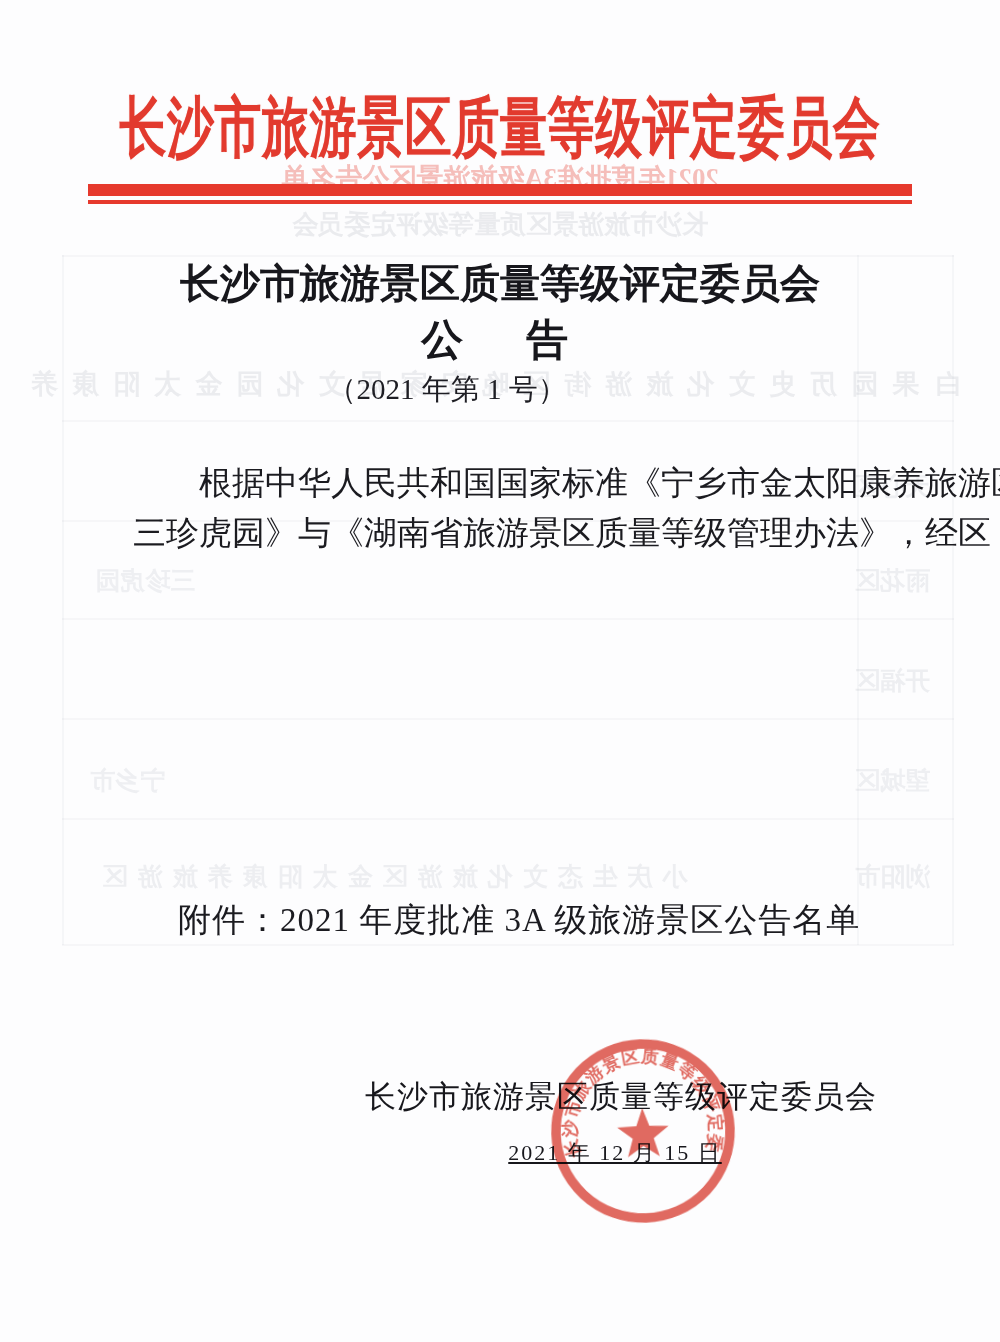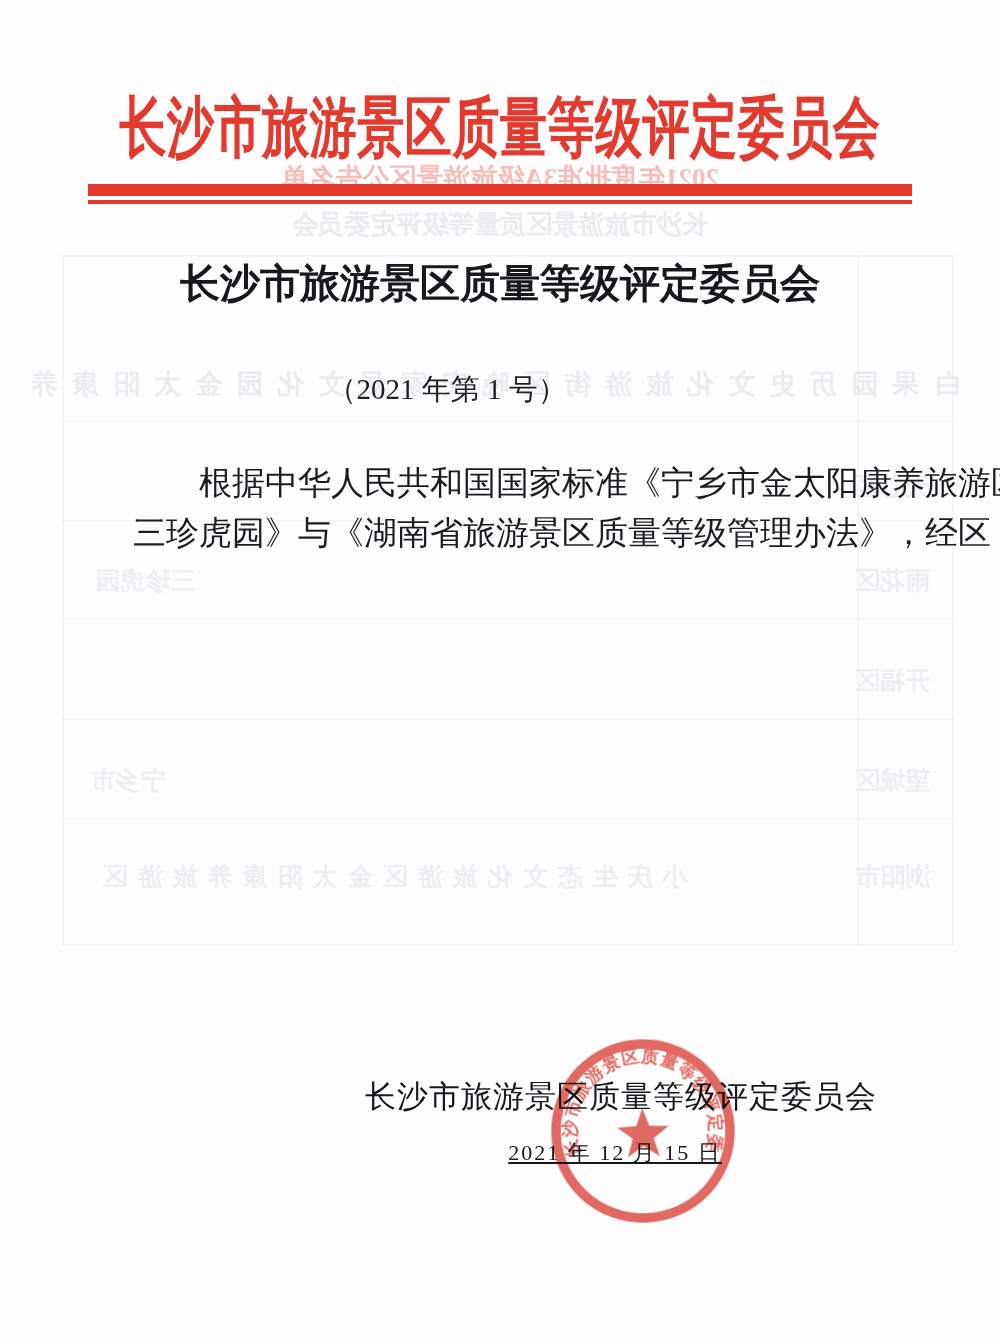--- a/index.html
+++ b/index.html
@@ -127,27 +127,29 @@
   <div class="ghost ghost-row-g">小庆生态文化旅游区金太阳康养旅游区</div>
   <div class="ghost ghost-cell-7">浏阳市</div>
 
   <div class="letterhead">
     <div class="letterhead-text">长沙市旅游景区质量等级评定委员会</div>
   </div>
   <div class="rule-thick"></div>
   <div class="rule-thin"></div>
 
   <div class="doc-title">长沙市旅游景区质量等级评定委员会</div>
+  <div class="doc-subtitle">公　告</div>
   <div class="doc-number">（2021 年第 1 号）</div>
 
   <div class="body-block">
     <div class="body-line first">根据中华人民共和国国家标准《宁乡市金太阳康养旅游区</div>
     <div class="body-line">三珍虎园》与《湖南省旅游景区质量等级管理办法》，经区</div>
   </div>
 
+  <div class="attachment-line">附件：2021 年度批准 3A 级旅游景区公告名单</div>
 
   <div class="signature-block">
     <div class="issuer-name">长沙市旅游景区质量等级评定委员会</div>
     <div class="issue-date">2021 年 12 月 15 日</div>
   </div>
 
   <div class="seal">
     <svg width="204" height="204" viewBox="0 0 204 204">
       <circle cx="102" cy="102" r="87" fill="none" stroke="#dc4a3e" stroke-width="9.5"></circle>
       <path id="sealArc" d="M 39.7 124.8 A 67 67 0 1 1 164.3 124.8" fill="none"></path>

